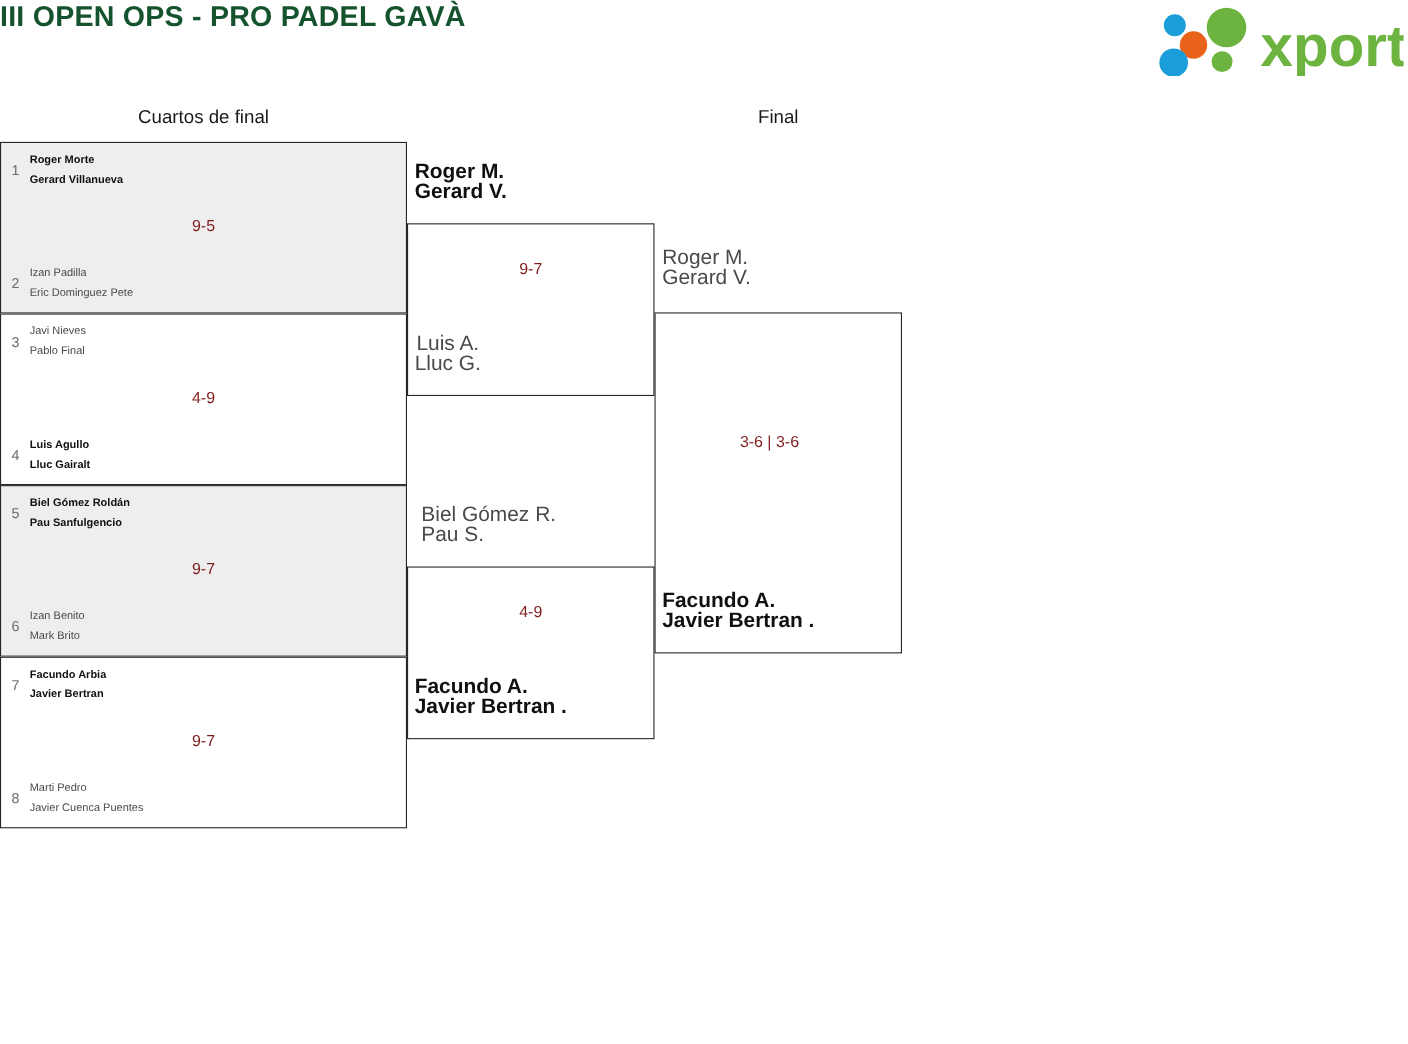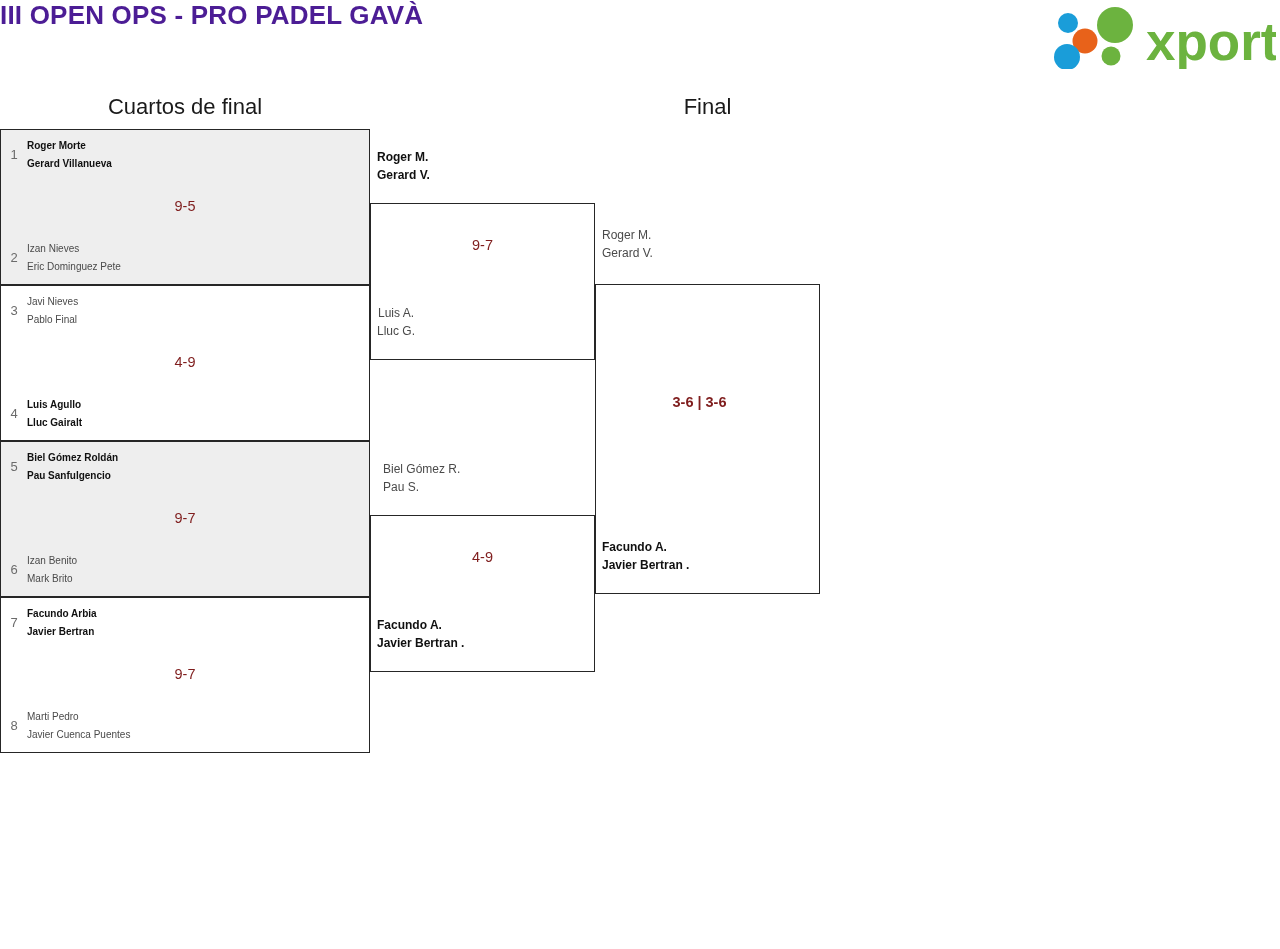--- a/index.html
+++ b/index.html
@@ -9,35 +9,35 @@
     font-family: "Liberation Sans", sans-serif;
     color: #1a1a1a;
     overflow: hidden;
   }
   .page { position: relative; width: 1280px; height: 949px; }
 
   
   .title-block { position: absolute; left: 0; top: 0; }
   .title-line1 {
     font-size: 26px; font-weight: bold; letter-spacing: 0.2px;
-    line-height: 31px; color: #4c1d95; white-space: nowrap;
+    line-height: 31px; color: #14532d; white-space: nowrap;
   }
   .title-line2 {
     font-size: 25px; font-weight: bold; letter-spacing: 0.2px;
     line-height: 31px; color: #111111; white-space: nowrap;
   }
 
   
   .logo { position: absolute; left: 1050px; top: 5px; width: 226px; height: 64px; }
   .logo svg { display: block; }
 
   
   .round-header {
     position: absolute; top: 96px;
-    font-size: 22px; color: #1a1a1a; text-align: center;
+    font-size: 17px; color: #1a1a1a; text-align: center;
     line-height: 22px; white-space: nowrap;
   }
   .rh-qf { left: 0px;   width: 370px; }
   .rh-sf { left: 370px; width: 225px; }
   .rh-f  { left: 595px; width: 225px; }
 
   
   .cell { position: absolute; }
 
   .qf-box {
@@ -63,21 +63,21 @@
   .score {
     position: absolute;
     font-size: 14.5px; color: #7f1d1d; text-align: center;
     white-space: nowrap;
   }
 
   
   .link-box { position: absolute; border: 1px solid #262626; background: transparent; }
 
   .rt { position: absolute; }
-  .rt .names { font-size: 12px; line-height: 18px; }
+  .rt .names { font-size: 19px; line-height: 18px; }
 </style>
 </head>
 <body>
 
 <div class="page">
 
   <div class="title-block">
     <div class="title-line1">III OPEN OPS - PRO PADEL GAVÀ</div>
   </div>
 
@@ -100,21 +100,21 @@
       <div class="seed">1</div>
       <div class="names winner">
         <span class="n">Roger Morte</span>
         <span class="n">Gerard Villanueva</span>
       </div>
     </div>
     <div class="score" style="left:0; right:0; top:68px;">9-5</div>
     <div class="team" style="top:110px;">
       <div class="seed">2</div>
       <div class="names loser">
-        <span class="n">Izan Nieves</span>
+        <span class="n">Izan Padilla</span>
         <span class="n">Eric Dominguez Pete</span>
       </div>
     </div>
   </div>
 
   <div class="cell qf-box" style="left:0px; top:285px; width:370px; height:156px;">
     <div class="team" style="top:7px;">
       <div class="seed">3</div>
       <div class="names loser">
         <span class="n">Javi Nieves</span>
@@ -199,21 +199,21 @@
     </div>
   </div>
 
   <div class="rt" style="left:602px; top:226px;">
     <div class="names loser">
       <span class="n">Roger M.</span>
       <span class="n">Gerard V.</span>
     </div>
   </div>
   <div class="link-box" style="left:595px; top:284px; width:225px; height:310px;">
-    <div class="score" style="left:0; right:16px; top:109px;font-weight:bold;">3-6 | 3-6</div>
+    <div class="score" style="left:0; right:16px; top:109px;">3-6 | 3-6</div>
   </div>
   <div class="rt" style="left:602px; top:538px;">
     <div class="names winner">
       <span class="n">Facundo A.</span>
       <span class="n">Javier Bertran .</span>
     </div>
   </div>
 
 </div>
 

